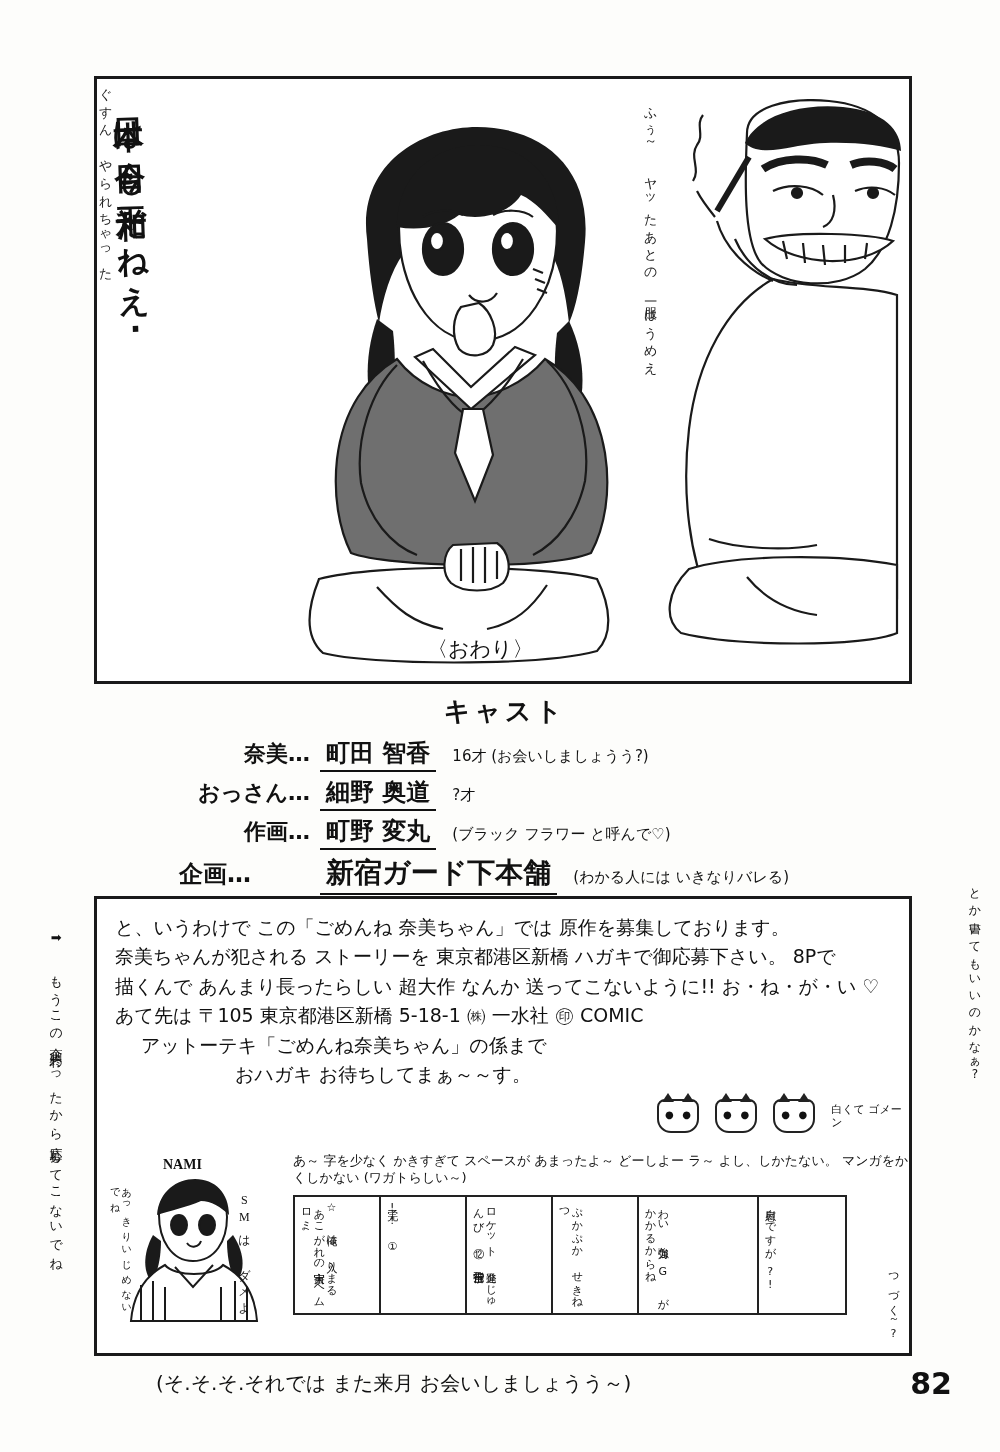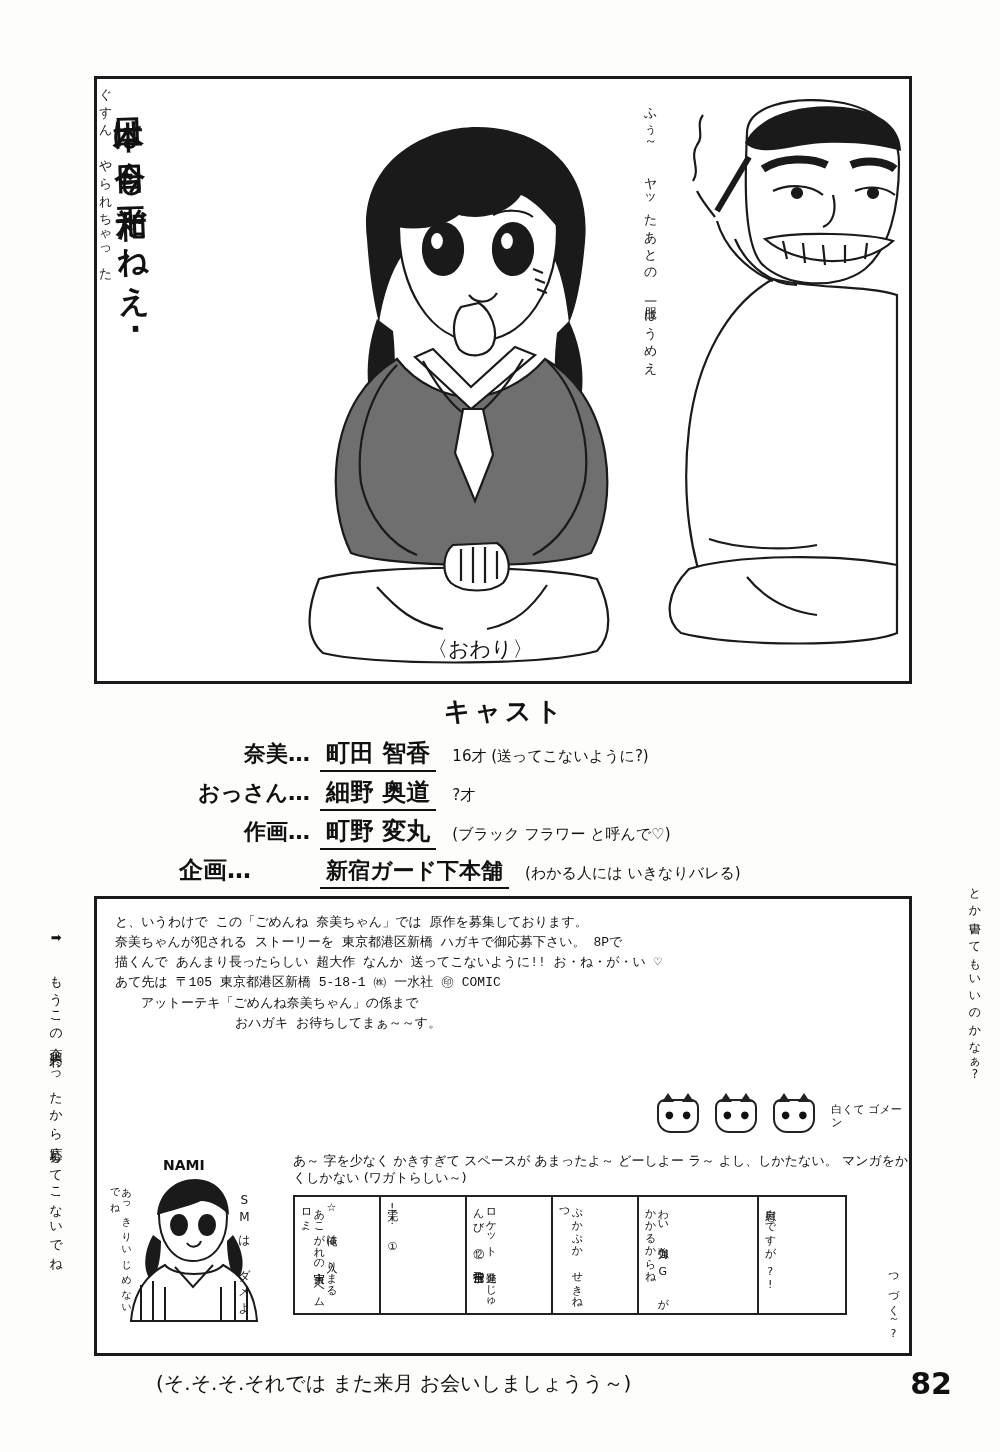--- a/index.html
+++ b/index.html
@@ -133,21 +133,21 @@
     border-bottom: 2px solid #111;
     padding: 0 6px 1px 6px;
     white-space: nowrap;
   }
   .cast-note {
     font-size: 15px;
     margin-left: 16px;
     white-space: nowrap;
   }
   .cast-row.plan .cast-role { font-size: 24px; text-align: center; }
-  .cast-row.plan .cast-name { font-size: 22px; }
+  .cast-row.plan .cast-name { font-size: 28px; }
 
   .side-note-right {
     position: absolute;
     right: 18px;
     top: 880px;
     font-size: 12px;
     line-height: 1.2;
   }
 
   
@@ -157,24 +157,23 @@
     top: 896px;
     width: 818px;
     height: 460px;
     border: 3px solid #1a1a1a;
     box-sizing: border-box;
     background: #ffffff;
     padding: 14px 18px;
   }
 
   .note-line {
-    font-size: 13px;
+    font-size: 19px;
     line-height: 1.55;
     white-space: nowrap;
-    font-family: Liberation Mono, monospace;
   }
   .note-line.indent { padding-left: 26px; }
 
   .arrow-note {
     position: absolute;
     left: 48px;
     top: 930px;
     height: 400px;
     font-size: 13px;
     line-height: 1.2;
@@ -245,20 +244,21 @@
     text-orientation: upright;
     height: 100%;
   }
 
   .nami-box {
     position: absolute;
     left: 20px;
     top: 276px;
     width: 150px;
     height: 150px;
+    font-family: Liberation Serif, serif;
   }
   .nami-label {
     position: absolute;
     left: 46px;
     top: -18px;
     font-size: 14px;
     font-weight: bold;
   }
   .nami-left-note {
     position: absolute;
@@ -395,21 +395,21 @@
 
     <div class="owari">〈おわり〉</div>
   </div>
 
   <div class="cast">
     <div class="cast-heading">キャスト</div>
 
     <div class="cast-row">
       <span class="cast-role">奈美…</span>
       <span class="cast-name">町田 智香</span>
-      <span class="cast-note">16才 (送ってこないように?)</span>
+      <span class="cast-note">16才 (お会いしましょうう?)</span>
     </div>
 
     <div class="cast-row">
       <span class="cast-role">おっさん…</span>
       <span class="cast-name">細野 奥道</span>
       <span class="cast-note">?才</span>
     </div>
 
     <div class="cast-row">
       <span class="cast-role">作画…</span>

